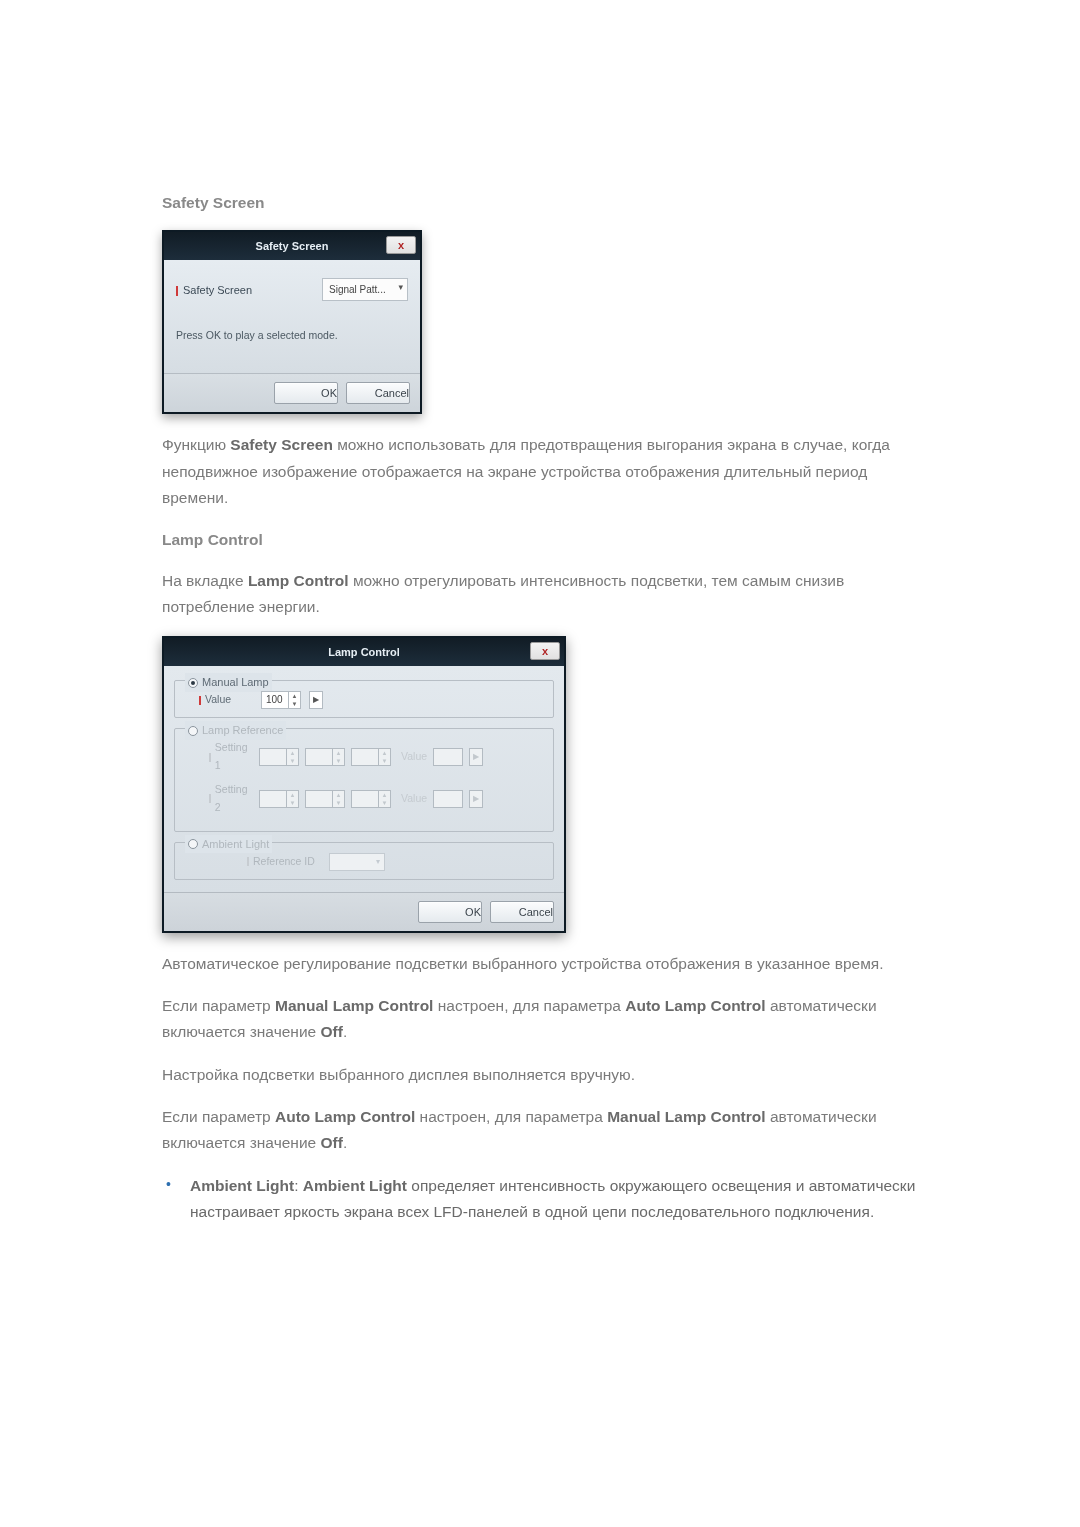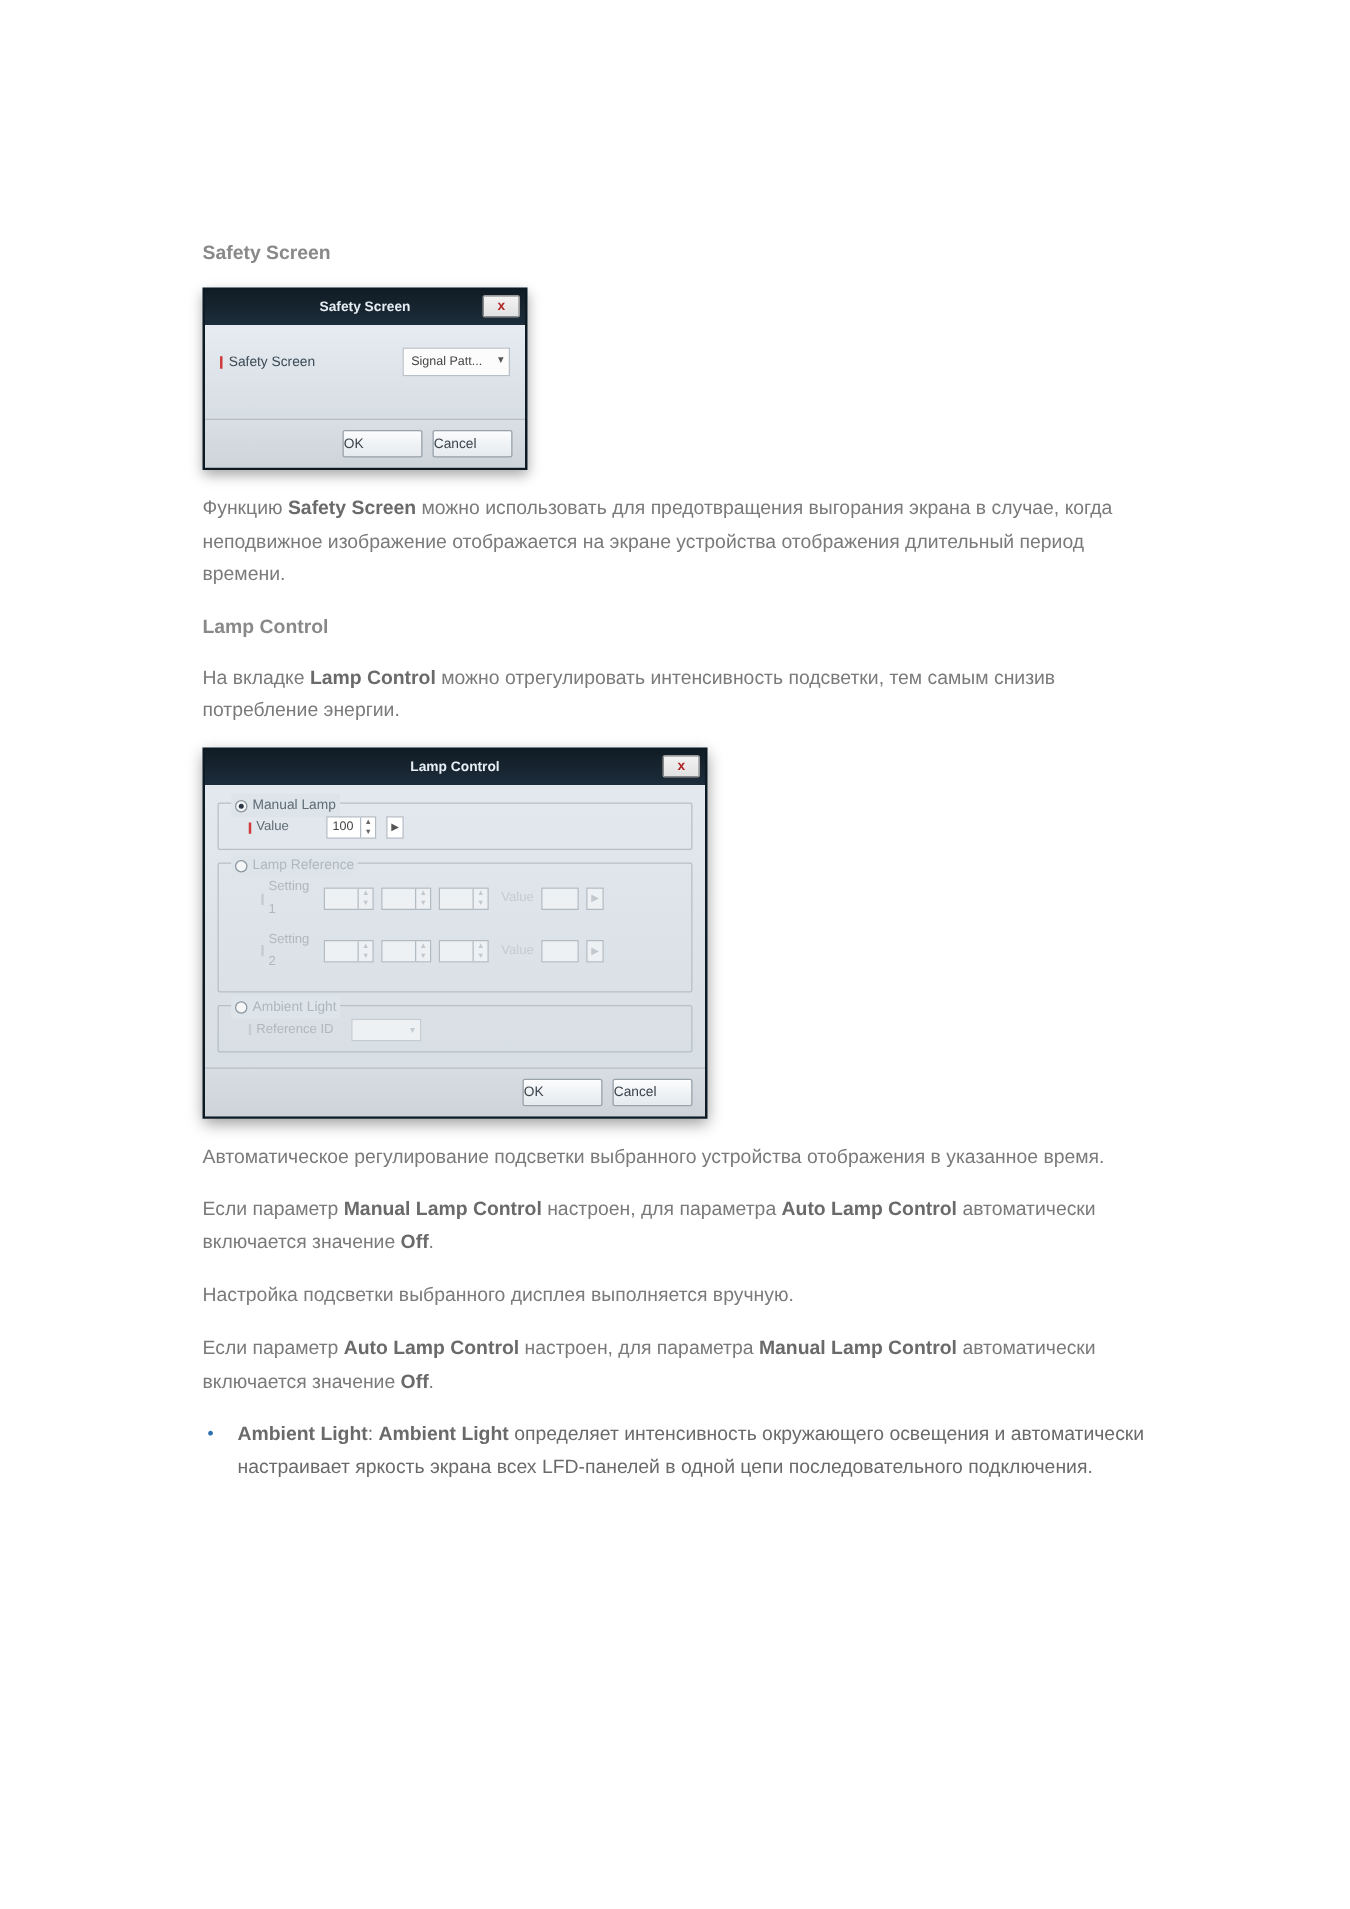--- a/index.html
+++ b/index.html
@@ -106,21 +106,21 @@
     gap: 8px;
   }
   .btn {
     min-width: 64px;
     height: 22px;
     background: linear-gradient(#fbfcfd,#e5eaee);
     border: 1px solid #9aa2aa;
     border-radius: 2px;
     font-size: 11px;
     color: #3b444c;
-    text-align: left;
+    text-align: right;
     line-height: 20px;
     cursor: pointer;
     box-shadow: 0 1px 0 rgba(255,255,255,0.5) inset;
   }
   .strong { color: #6a6a6a; font-weight: bold; }
 
   .dialog-lamp {
     width: 404px;
     margin: 6px 0 18px 0;
     border: 2px solid #0d1a24;
@@ -217,20 +217,21 @@
 <div class="dialog-safety">
   <div class="dlg-titlebar">
     <span>Safety Screen</span>
     <div class="close-btn">x</div>
   </div>
   <div class="dlg-body">
     <div class="row-inline">
       <div class="tick-label">Safety Screen</div>
       <div class="combo">Signal Patt...</div>
     </div>
+    <div class="msg">Press OK to play a selected mode.</div>
   </div>
   <div class="dlg-footer">
     <div class="btn">OK</div>
     <div class="btn">Cancel</div>
   </div>
 </div>
 
 <p class="para">
   <span>Функцию </span><span class="strong">Safety Screen</span><span> можно использовать для предотвращения выгорания экрана в случае, когда неподвижное изображение отображается на экране устройства отображения длительный период времени.</span>
 </p>
@@ -308,21 +309,21 @@
         <div class="slider-btn disabled">▶</div>
       </div>
     </div>
 
     <div class="fieldset disabled">
       <div class="legend">
         <span class="radio"></span>
         <span>Ambient Light</span>
       </div>
       <div class="val-row">
-        <span class="tick-lbl2 disabled" style="width:74px;">Reference ID</span>
+        <span class="tick-lbl2 disabled" style="width:74px;margin-left:48px;">Reference ID</span>
         <div class="combo-small"></div>
       </div>
     </div>
   </div>
   <div class="lamp-footer">
     <div class="btn">OK</div>
     <div class="btn">Cancel</div>
   </div>
 </div>
 

